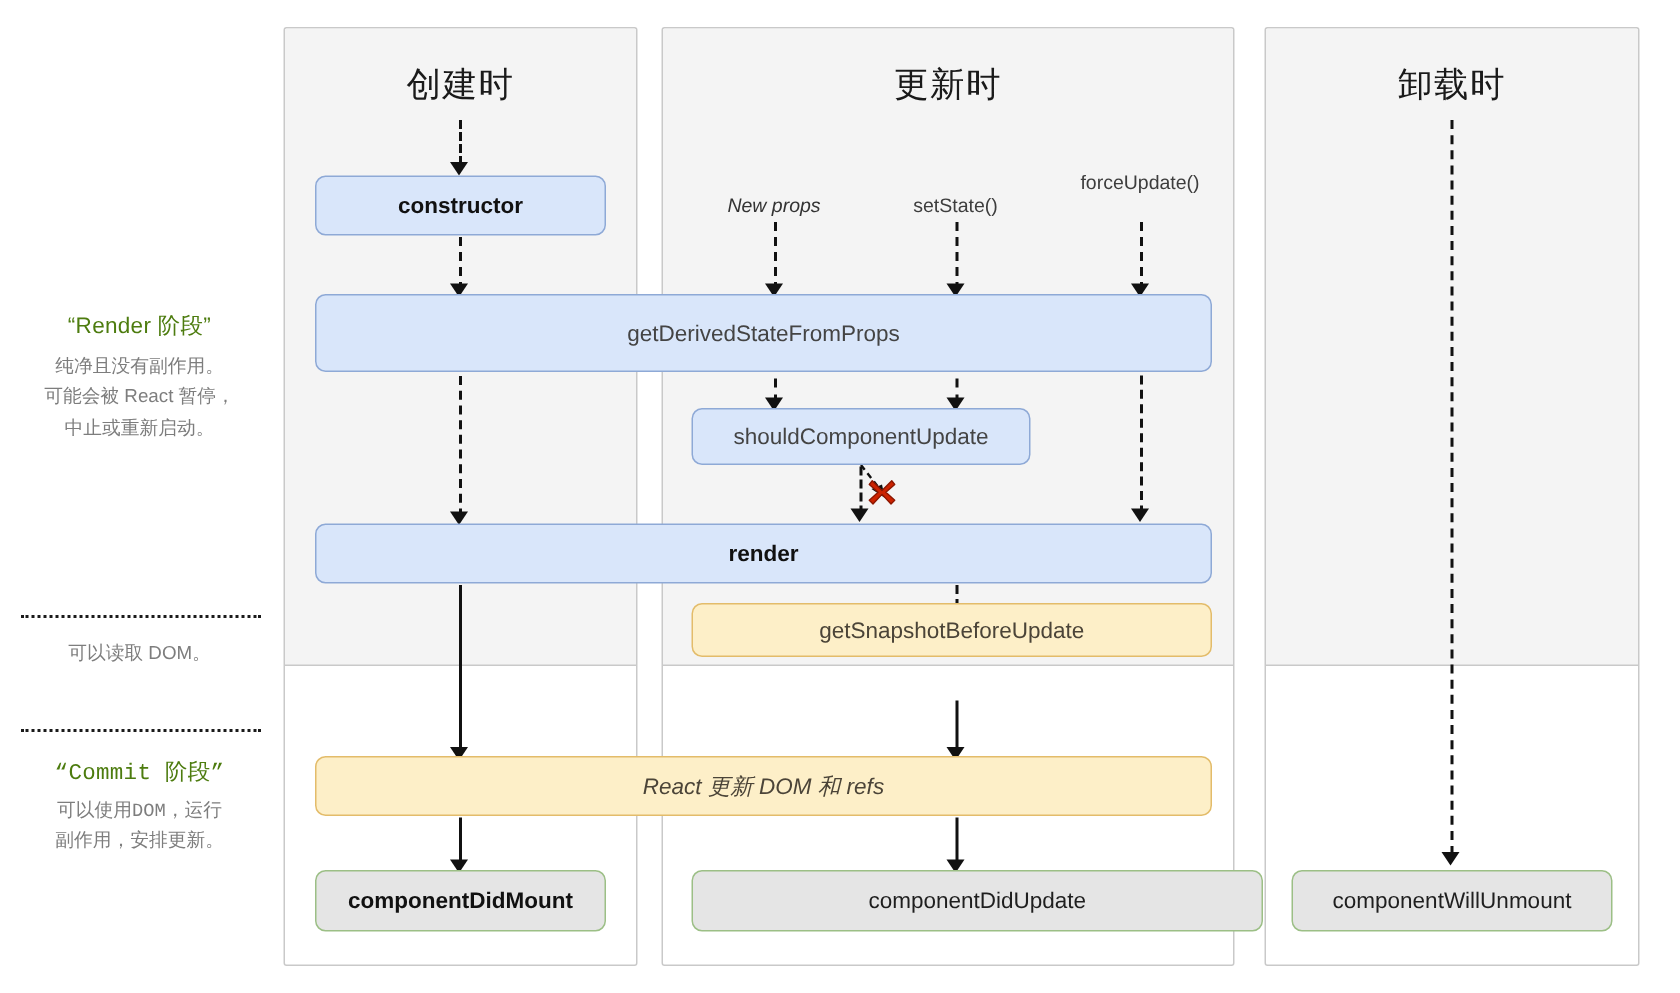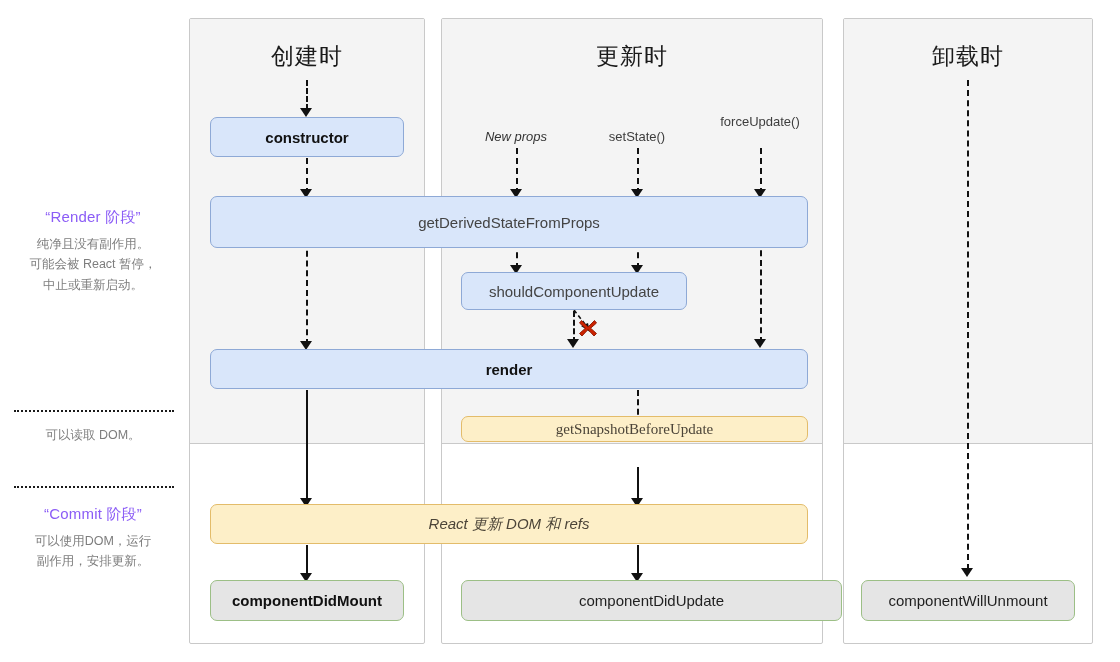--- a/index.html
+++ b/index.html
@@ -12,21 +12,21 @@
   }
   #stage {
     position: relative;
     width: 1120px; height: 662px;
     background: #ffffff;
   }
 
   
   .phase-block { position: absolute; text-align: center; width: 186px; left: 0; }
   .phase-title {
-    font-size: 15px; color: #8b5cf6; letter-spacing: .2px;
+    font-size: 15px; color: #4d7c0f; letter-spacing: .2px;
     margin-bottom: 7px; white-space: nowrap;
   }
   .phase-desc {
     font-size: 12.5px; color: #7d7d7d; line-height: 1.62;
   }
   .dotted-rule {
     position: absolute; left: 14px; width: 160px; height: 0;
     border-top: 2px dotted #1a1a1a;
   }
 
@@ -102,21 +102,21 @@
   <div class="dotted-rule" style="top:410px;"></div>
 
   <div class="phase-block" style="top:425px;">
     <div class="phase-desc">
       <div>可以读取 DOM。</div>
     </div>
   </div>
 
   <div class="dotted-rule" style="top:486px;"></div>
 
-  <div class="phase-block" style="top:505px;">
+  <div class="phase-block" style="top:505px;font-family:Liberation Mono, monospace;">
     <div class="phase-title">“Commit 阶段”</div>
     <div class="phase-desc">
       <div>可以使用DOM，运行</div>
       <div>副作用，安排更新。</div>
     </div>
   </div>
 
   <div class="column" style="left:189px; width:236px;">
     <div class="col-grayband"></div>
     <div class="col-title">创建时</div>
@@ -194,21 +194,21 @@
   <div class="trigger" style="left:700px; top:114px; width:120px;">forceUpdate()</div>
 
   <div class="node blue strong" style="left:210px; top:117px; width:194px; height:40px;">constructor</div>
 
   <div class="node blue" style="left:210px; top:196px; width:598px; height:52px;">getDerivedStateFromProps</div>
 
   <div class="node blue strong" style="left:210px; top:349px; width:598px; height:40px;">render</div>
 
   <div class="node blue" style="left:461px; top:272px; width:226px; height:38px;">shouldComponentUpdate</div>
 
-  <div class="node yellow" style="left:461px; top:416px; width:347px; height:26px;font-family:Liberation Serif, serif;">getSnapshotBeforeUpdate</div>
+  <div class="node yellow" style="left:461px; top:402px; width:347px; height:36px;">getSnapshotBeforeUpdate</div>
 
   <div class="node yellow italic" style="left:210px; top:504px; width:598px; height:40px;">React 更新 DOM 和 refs</div>
 
   <div class="node green strong" style="left:210px; top:580px; width:194px; height:41px;">componentDidMount</div>
 
   <div class="node green" style="left:461px; top:580px; width:381px; height:41px;">componentDidUpdate</div>
 
   <div class="node green" style="left:861px; top:580px; width:214px; height:41px;">componentWillUnmount</div>
 
 </div>

